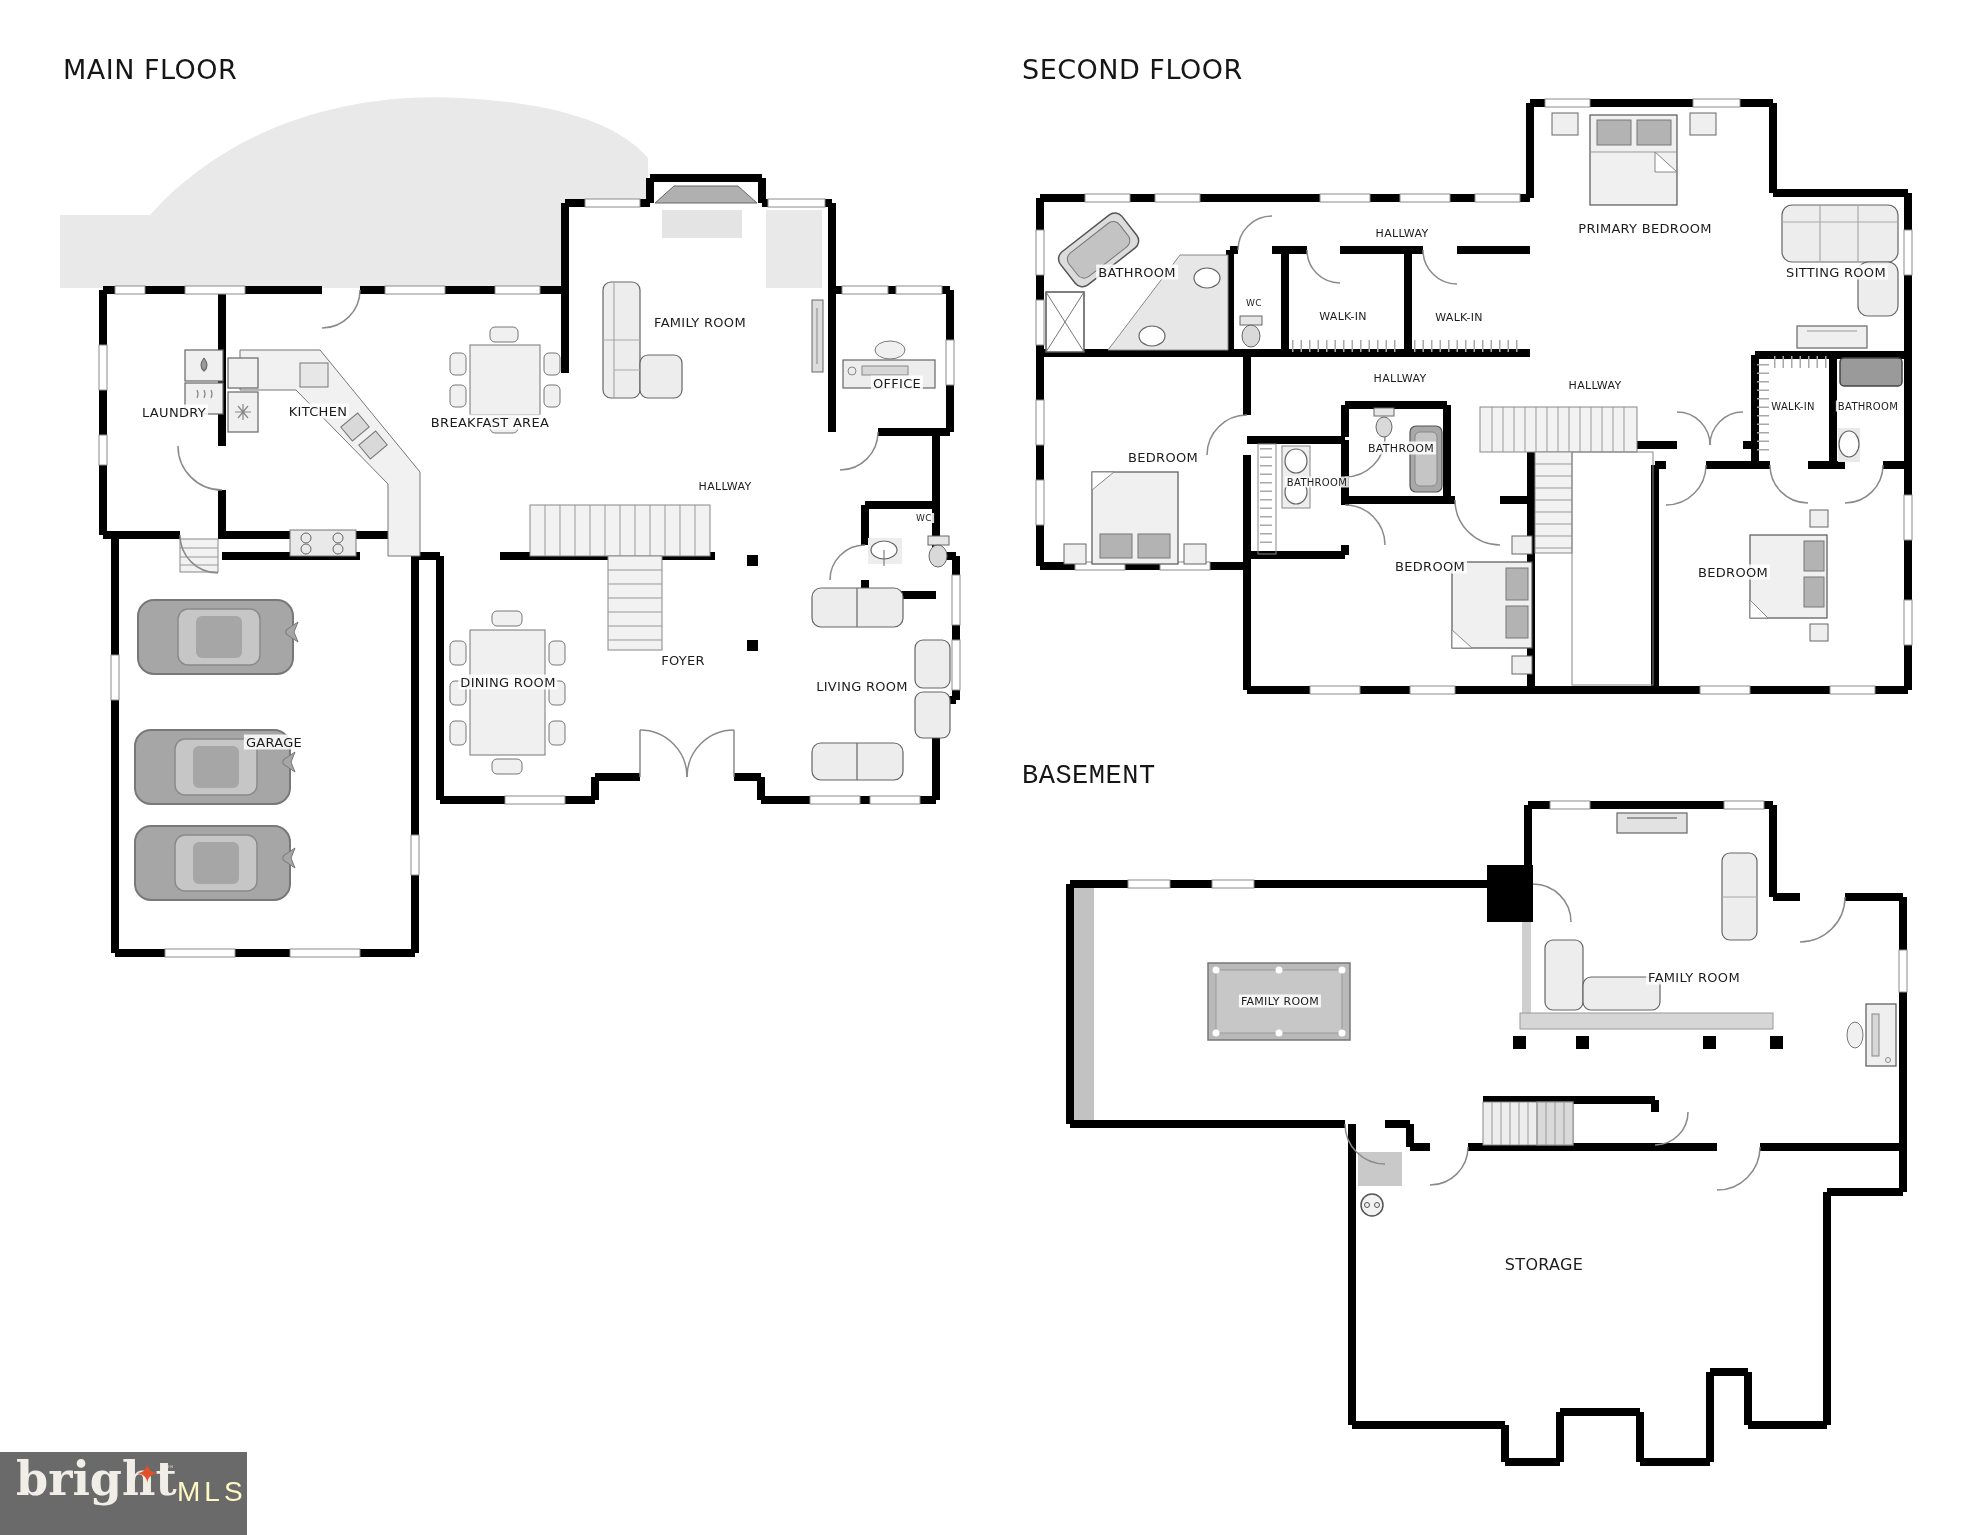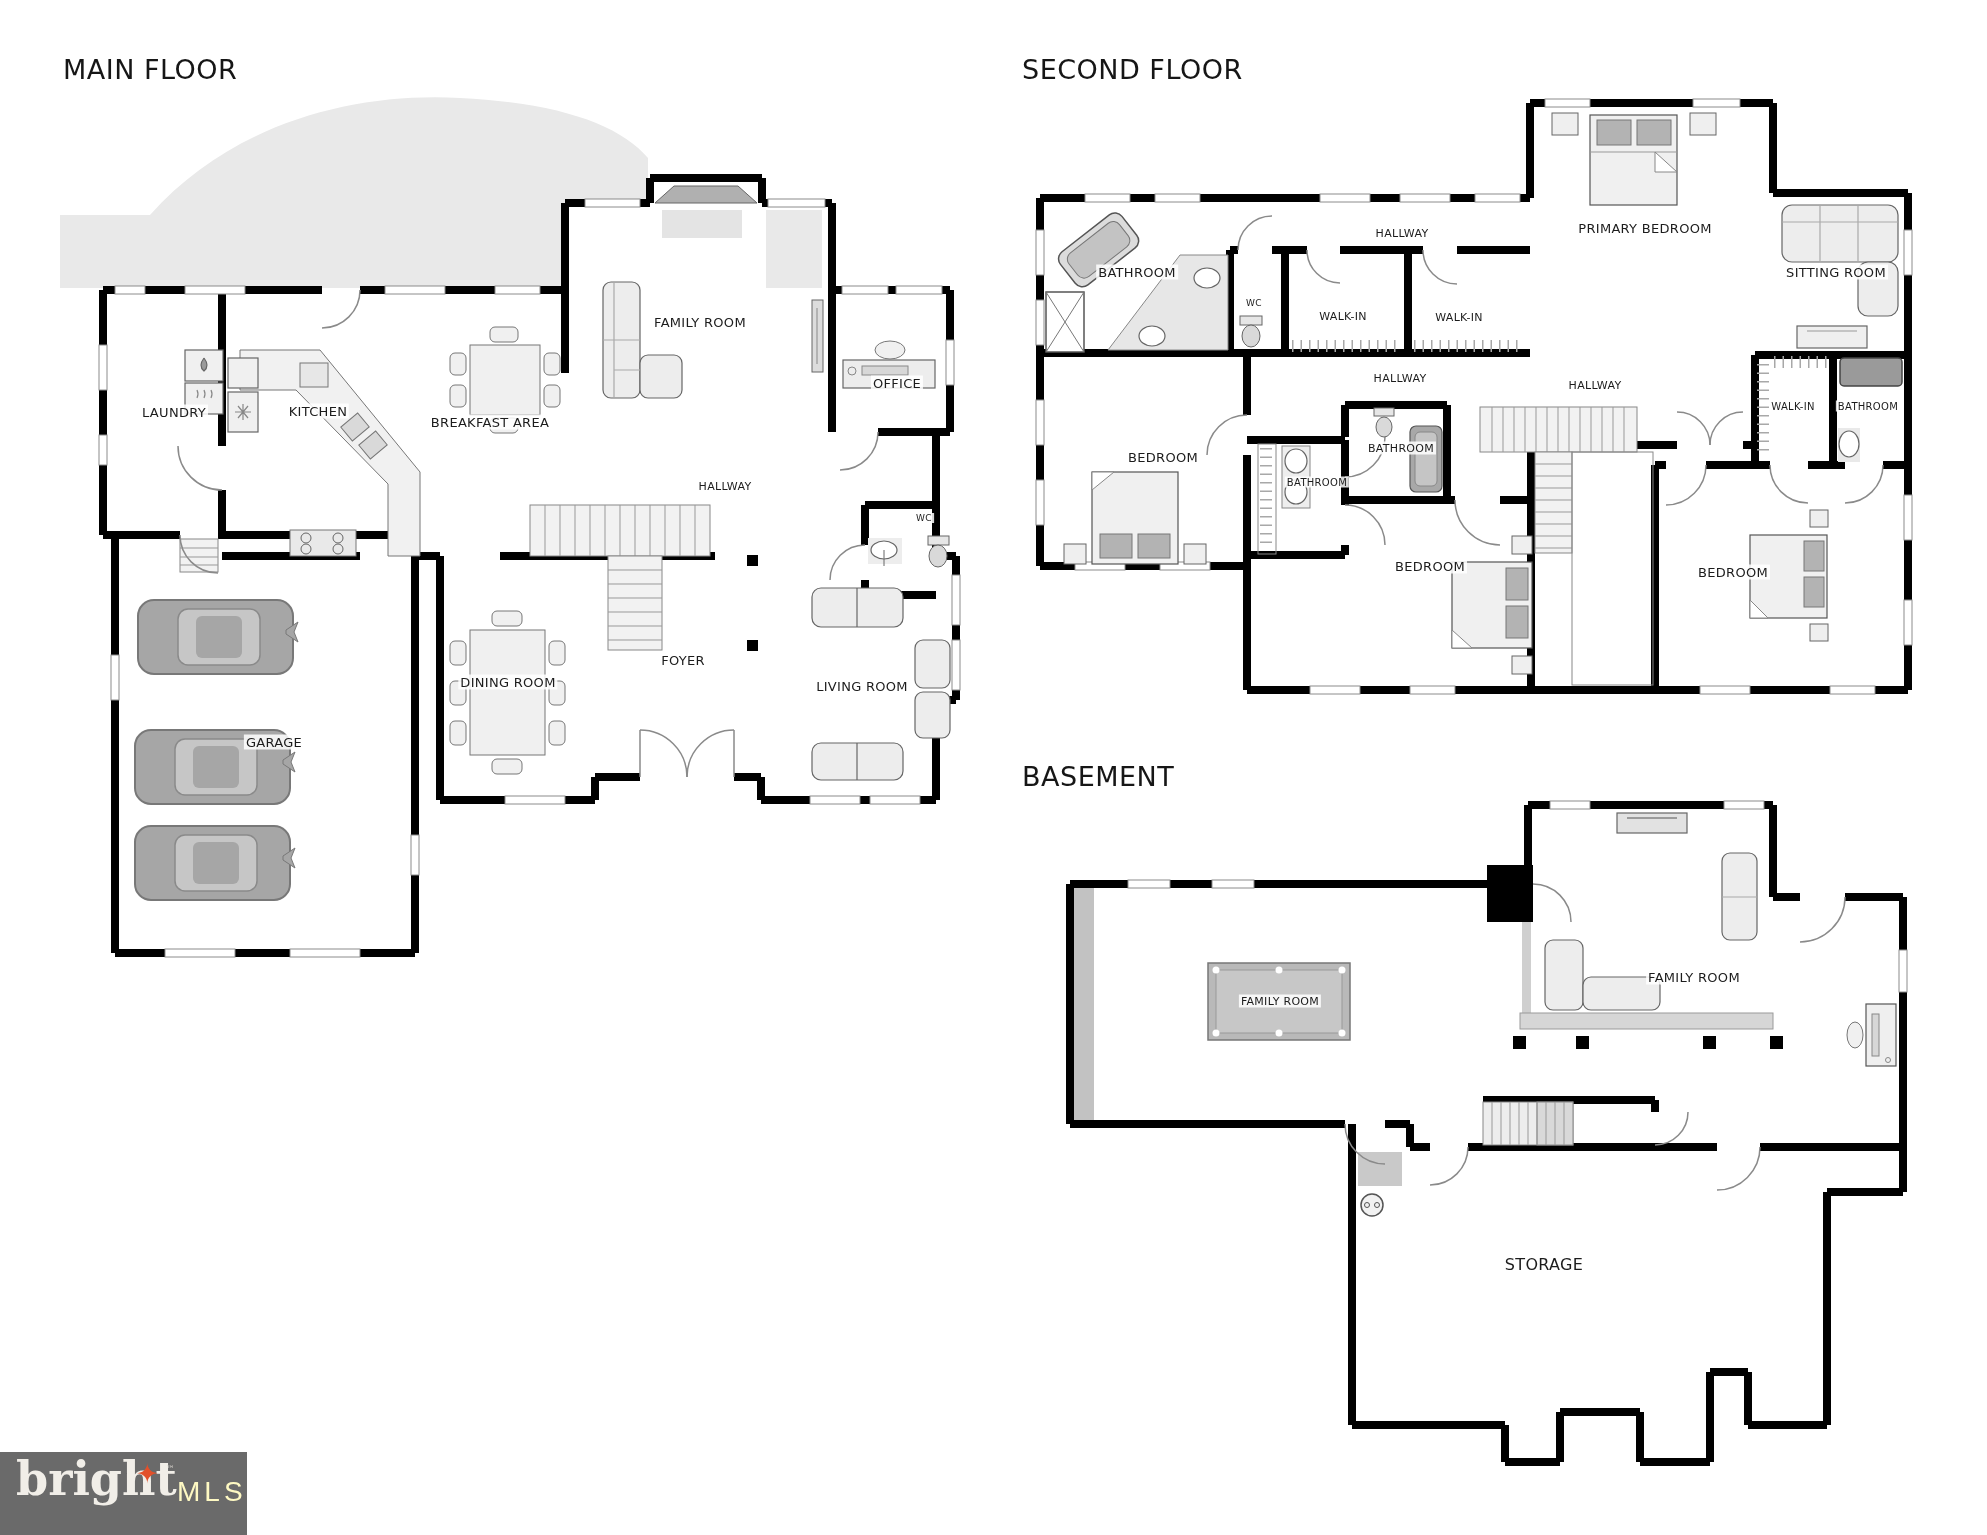--- a/index.html
+++ b/index.html
@@ -460,21 +460,21 @@
     <div class="room-label" style="left: 1836px; top: 272px;">SITTING ROOM</div>
     <div class="room-label" style="left: 1400px; top: 378px; font-size: 11px;">HALLWAY</div>
     <div class="room-label" style="left: 1595px; top: 385px; font-size: 11px;">HALLWAY</div>
     <div class="room-label" style="left: 1401px; top: 448px; font-size: 11px;">BATHROOM</div>
     <div class="room-label" style="left: 1317px; top: 482px; font-size: 10px;">BATHROOM</div>
     <div class="room-label" style="left: 1163px; top: 457px;">BEDROOM</div>
     <div class="room-label" style="left: 1430px; top: 566px;">BEDROOM</div>
     <div class="room-label" style="left: 1733px; top: 572px;">BEDROOM</div>
     <div class="room-label" style="left: 1793px; top: 406px; font-size: 10px;">WALK-IN</div>
     <div class="room-label" style="left: 1868px; top: 406px; font-size: 10px;">BATHROOM</div>
-    <div class="floor-title" style="left: 1022px; top: 755px;">BASEMENT</div>
+    <div class="floor-title" style="left: 1022px; top: 755px; font-family: Liberation Mono, monospace;">BASEMENT</div>
     <div class="room-label" style="left: 1280px; top: 1001px; font-size: 11px;">FAMILY ROOM</div>
     <div class="room-label" style="left: 1694px; top: 977px;">FAMILY ROOM</div>
     <div class="room-label" style="left: 1544px; top: 1264px; font-size: 16px;">STORAGE</div>
   </div>
 
 <div class="logo">
   <span class="logo-brand">bright</span>
   <span class="logo-star">✦</span>
   <span class="logo-tm">™</span>
   <span class="logo-mls">MLS</span>

